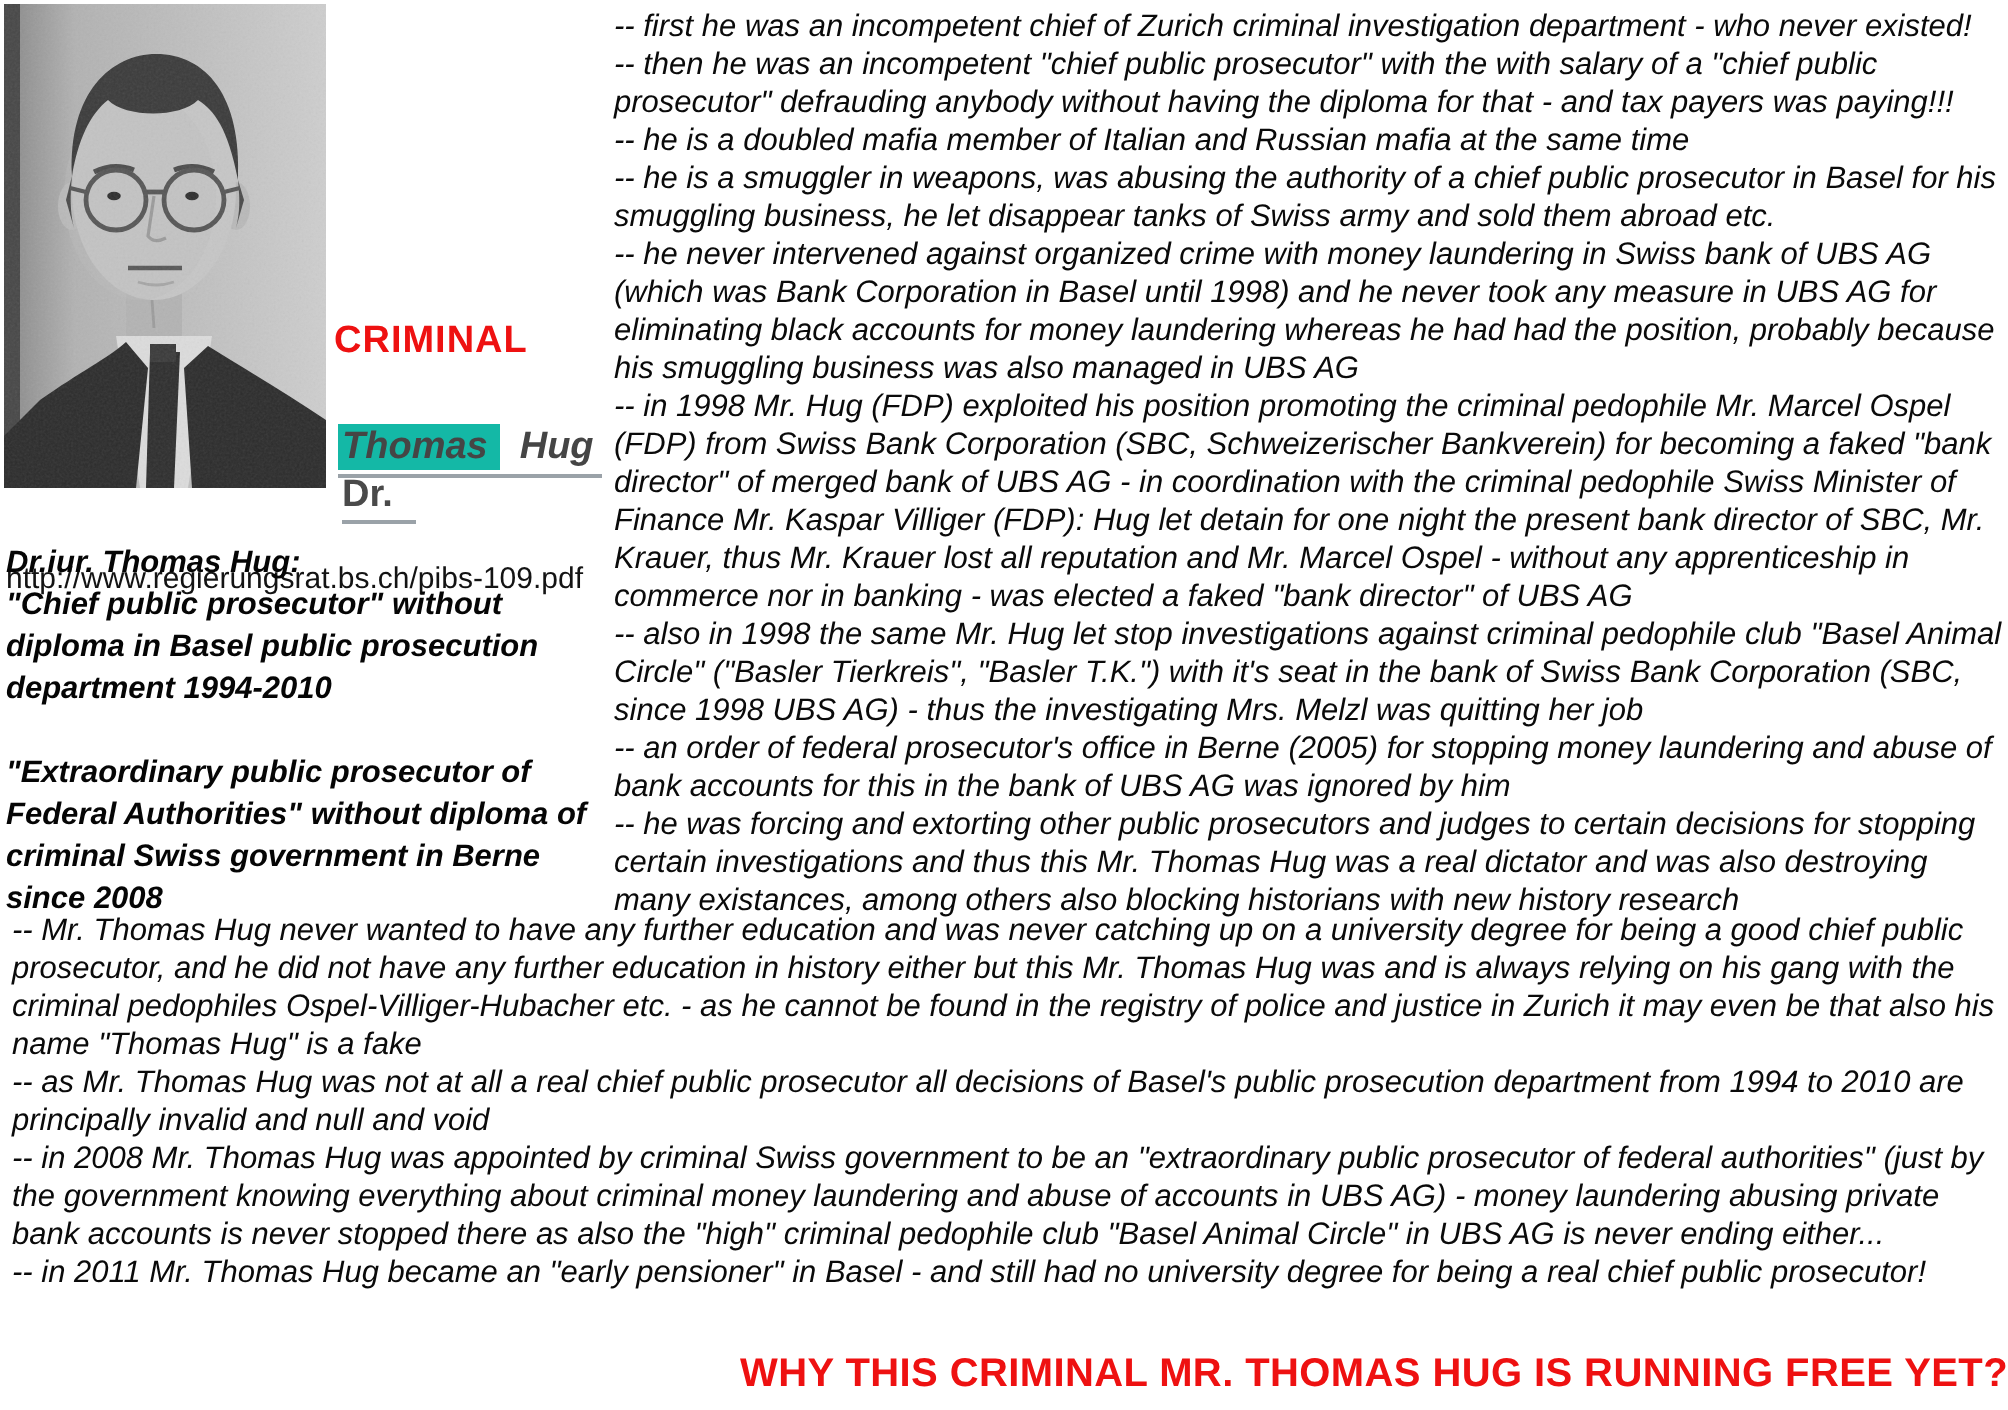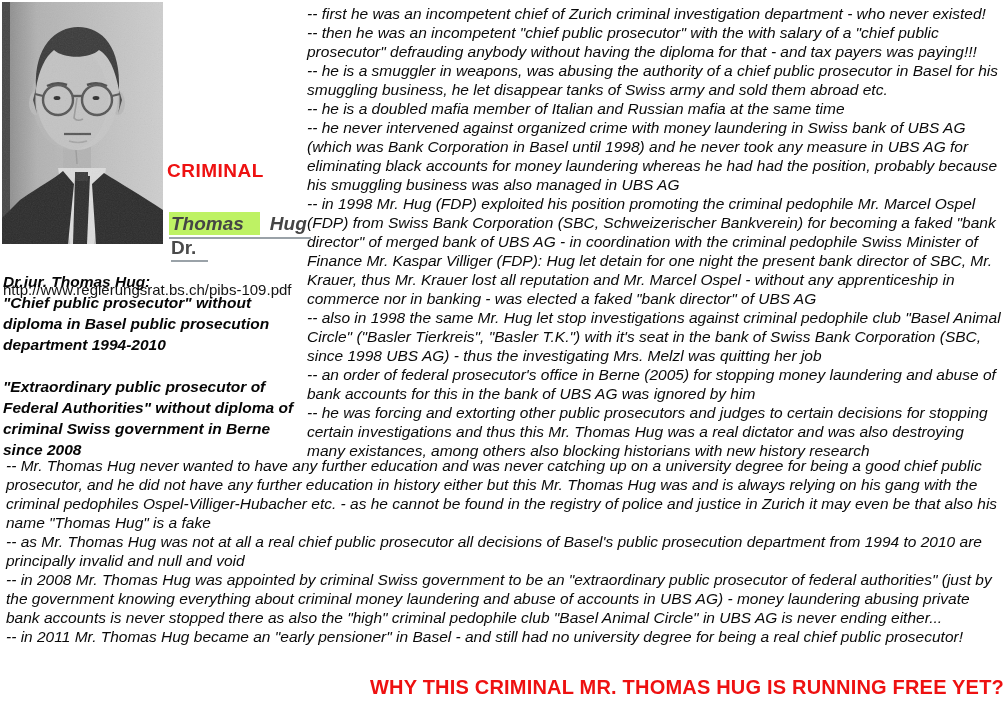--- a/index.html
+++ b/index.html
@@ -19,21 +19,21 @@
     left:167px; top:160px; font-size:19px; font-weight:bold; color:#ee1111; letter-spacing:0.5px;
   }
   .dr-label {
     left:171px; top:189px; font-size:19px; font-weight:bold; color:#4a4a4a;
     display:inline-block; border-bottom:2px solid #9aa2a8; padding:0 12px 1px 0;
   }
   .name-row {
     left:169px; top:213px; font-size:19px; font-weight:bold; font-style:italic; color:#454545;
     border-bottom:2px solid #9aa2a8; padding-bottom:2px; white-space:nowrap;
   }
-  .name-first { background:#bef264; padding:1px 16px 1px 2px; }
+  .name-first { background:#14b8a6; padding:1px 6px 1px 2px; }
   .name-last  { margin-left:10px; padding-right:4px; }
 
   .left-heading {
     left:3px; top:271px; width:304px; font-weight:bold; font-size:15.5px; line-height:21px; color:#050505;
   }
   .left-heading .gap { margin-top:21px; }
 
   .right-column {
     left:307px; top:4px; width:697px; font-size:15.5px; line-height:19px;
   }
@@ -123,22 +123,22 @@
 
 <div class="abs left-heading">
   <p>Dr.iur. Thomas Hug:</p>
   <p>"Chief public prosecutor" without diploma in Basel public prosecution department 1994-2010</p>
   <p class="gap">"Extraordinary public prosecutor of Federal Authorities" without diploma of criminal Swiss government in Berne since 2008</p>
 </div>
 
 <div class="abs right-column">
   <p>-- first he was an incompetent chief of Zurich criminal investigation department - who never existed!</p>
   <p>-- then he was an incompetent "chief public prosecutor" with the with salary of a "chief public prosecutor" defrauding anybody without having the diploma for that - and tax payers was paying!!!</p>
+  <p>-- he is a doubled mafia member of Italian and Russian mafia at the same time</p>
   <p>-- he is a smuggler in weapons, was abusing the authority of a chief public prosecutor in Basel for his smuggling business, he let disappear tanks of Swiss army and sold them abroad etc.</p>
-  <p>-- he is a doubled mafia member of Italian and Russian mafia at the same time</p>
   <p>-- he never intervened against organized crime with money laundering in Swiss bank of UBS AG (which was Bank Corporation in Basel until 1998) and he never took any measure in UBS AG for eliminating black accounts for money laundering whereas he had had the position, probably because his smuggling business was also managed in UBS AG</p>
   <p>-- in 1998 Mr. Hug (FDP) exploited his position promoting the criminal pedophile Mr. Marcel Ospel (FDP) from Swiss Bank Corporation (SBC, Schweizerischer Bankverein) for becoming a faked "bank director" of merged bank of UBS AG - in coordination with the criminal pedophile Swiss Minister of Finance Mr. Kaspar Villiger (FDP): Hug let detain for one night the present bank director of SBC, Mr. Krauer, thus Mr. Krauer lost all reputation and Mr. Marcel Ospel - without any apprenticeship in commerce nor in banking - was elected a faked "bank director" of UBS AG</p>
   <p>-- also in 1998 the same Mr. Hug let stop investigations against criminal pedophile club "Basel Animal Circle" ("Basler Tierkreis", "Basler T.K.") with it's seat in the bank of Swiss Bank Corporation (SBC, since 1998 UBS AG) - thus the investigating Mrs. Melzl was quitting her job</p>
   <p>-- an order of federal prosecutor's office in Berne (2005) for stopping money laundering and abuse of bank accounts for this in the bank of UBS AG was ignored by him</p>
   <p>-- he was forcing and extorting other public prosecutors and judges to certain decisions for stopping certain investigations and thus this Mr. Thomas Hug was a real dictator and was also destroying many existances, among others also blocking historians with new history research</p>
 </div>
 
 <div class="abs bottom-section">
   <p>-- Mr. Thomas Hug never wanted to have any further education and was never catching up on a university degree for being a good chief public prosecutor, and he did not have any further education in history either but this Mr. Thomas Hug was and is always relying on his gang with the criminal pedophiles Ospel-Villiger-Hubacher etc. - as he cannot be found in the registry of police and justice in Zurich it may even be that also his name "Thomas Hug" is a fake</p>
   <p>-- as Mr. Thomas Hug was not at all a real chief public prosecutor all decisions of Basel's public prosecution department from 1994 to 2010 are principally invalid and null and void</p>

